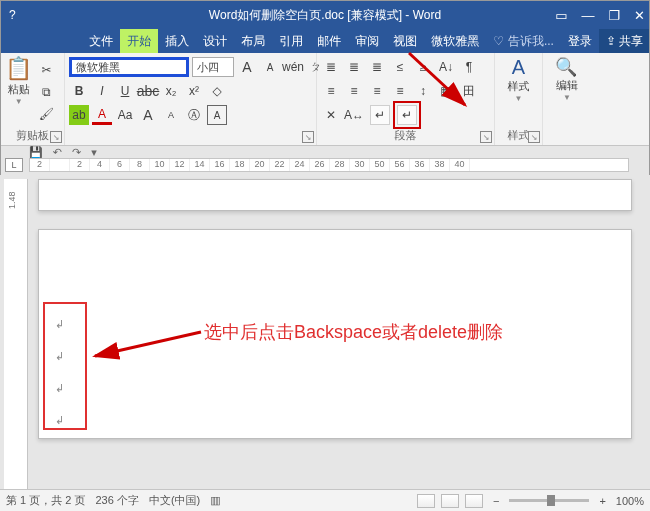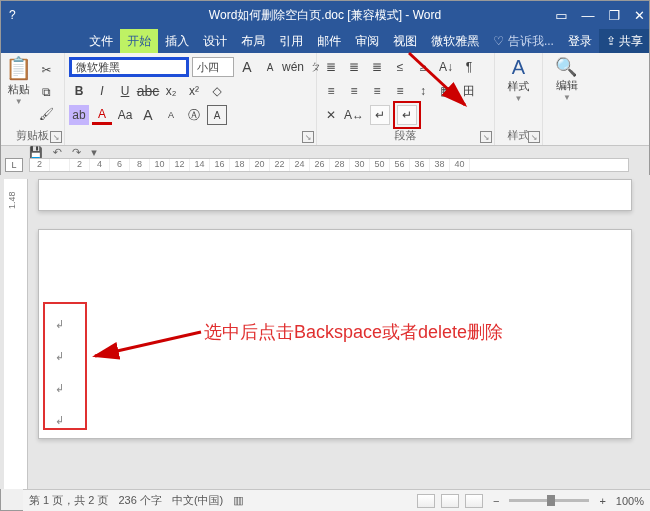--- a/index.html
+++ b/index.html
@@ -32,21 +32,21 @@
   .qat { position: absolute; left: 28px; top: 0; display: flex; gap: 10px; font-size: 11px; color: #666; height: 12px; }
   .workarea { position: absolute; top: 175px; bottom: 22px; left: 0; right: 0; display: flex; background: #e6e6e6; }
   .vruler { width: 24px; background: #fff; border-right: 1px solid #c5c5c5; margin-left: 4px; margin-top: 4px; position: relative; font-size: 9px; color: #777; }
   .vruler .vr-num { position: absolute; left: 3px; top: 30px; transform: rotate(-90deg); transform-origin: left top; }
   .doc-scroll { flex: 1; overflow: hidden; padding: 4px 18px 0 10px; display: flex; flex-direction: column; gap: 18px; position: relative; }
   .page { background: #fff; border: 1px solid #bdbdbd; box-shadow: 0 2px 4px rgba(0,0,0,.15); height: 32px; }
   .page.tall { height: 210px; position: relative; }
   .sel-box { position: absolute; left: 4px; top: 72px; width: 44px; height: 128px; border: 2px solid #e03030; }
   .para-mark { position: absolute; color: #888; font-size: 11px; }
   .annotation { position: absolute; left: 165px; top: 90px; color: #e03030; font-size: 18px; }
-  .statusbar { position: absolute; bottom: 0; left: 0; right: 0; height: 22px; background: #f3f3f3; border-top: 1px solid #c5c5c5; display: flex; align-items: center; font-size: 11px; color: #555; padding: 0 6px; gap: 10px; margin-left: 23px; }
+  .statusbar { position: absolute; bottom: 0; left: 0; right: 0; height: 22px; background: #f3f3f3; border-top: 1px solid #c5c5c5; display: flex; align-items: center; font-size: 11px; color: #555; padding: 0 6px; gap: 10px; }
   .statusbar .spacer { flex: 1; }
   .zoom-slider { width: 80px; height: 3px; background: #bbb; position: relative; }
   .zoom-slider .thumb { position: absolute; top: -4px; left: 38px; width: 8px; height: 11px; background: #888; }
   .drop { font-size: 8px; color: #888; }
   svg.redarrow { position: absolute; }
   .views { display: flex; gap: 6px; }
   .views .vbtn { width: 18px; height: 14px; border: 1px solid #bbb; background: linear-gradient(#fff,#eee); }
 </style>
 </head>
 <body>
@@ -116,21 +116,21 @@
       <div class="btnbar">
         <span class="ib" style="font-weight:700">B</span>
         <span class="ib" style="font-style:italic">I</span>
         <span class="ib" style="text-decoration:underline">U</span>
         <span class="ib" style="text-decoration:line-through;font-size:14px">abc</span>
         <span class="ib">x₂</span>
         <span class="ib">x²</span>
         <span class="ib">◇</span>
       </div>
       <div class="btnbar">
-        <span class="ib" style="background:#c4b5fd">ab</span>
+        <span class="ib" style="background:#84cc16">ab</span>
         <span class="ib" style="color:#c00;border-bottom:3px solid #c00">A</span>
         <span class="ib">Aa</span>
         <span class="ib" style="font-size:14px">A</span>
         <span class="ib" style="font-size:9px">A</span>
         <span class="ib">Ⓐ</span>
         <span class="ib" style="border:1px solid #666;font-size:10px">A</span>
       </div>
     </div>
     <div class="dialog-launch">↘</div>
   </div>

